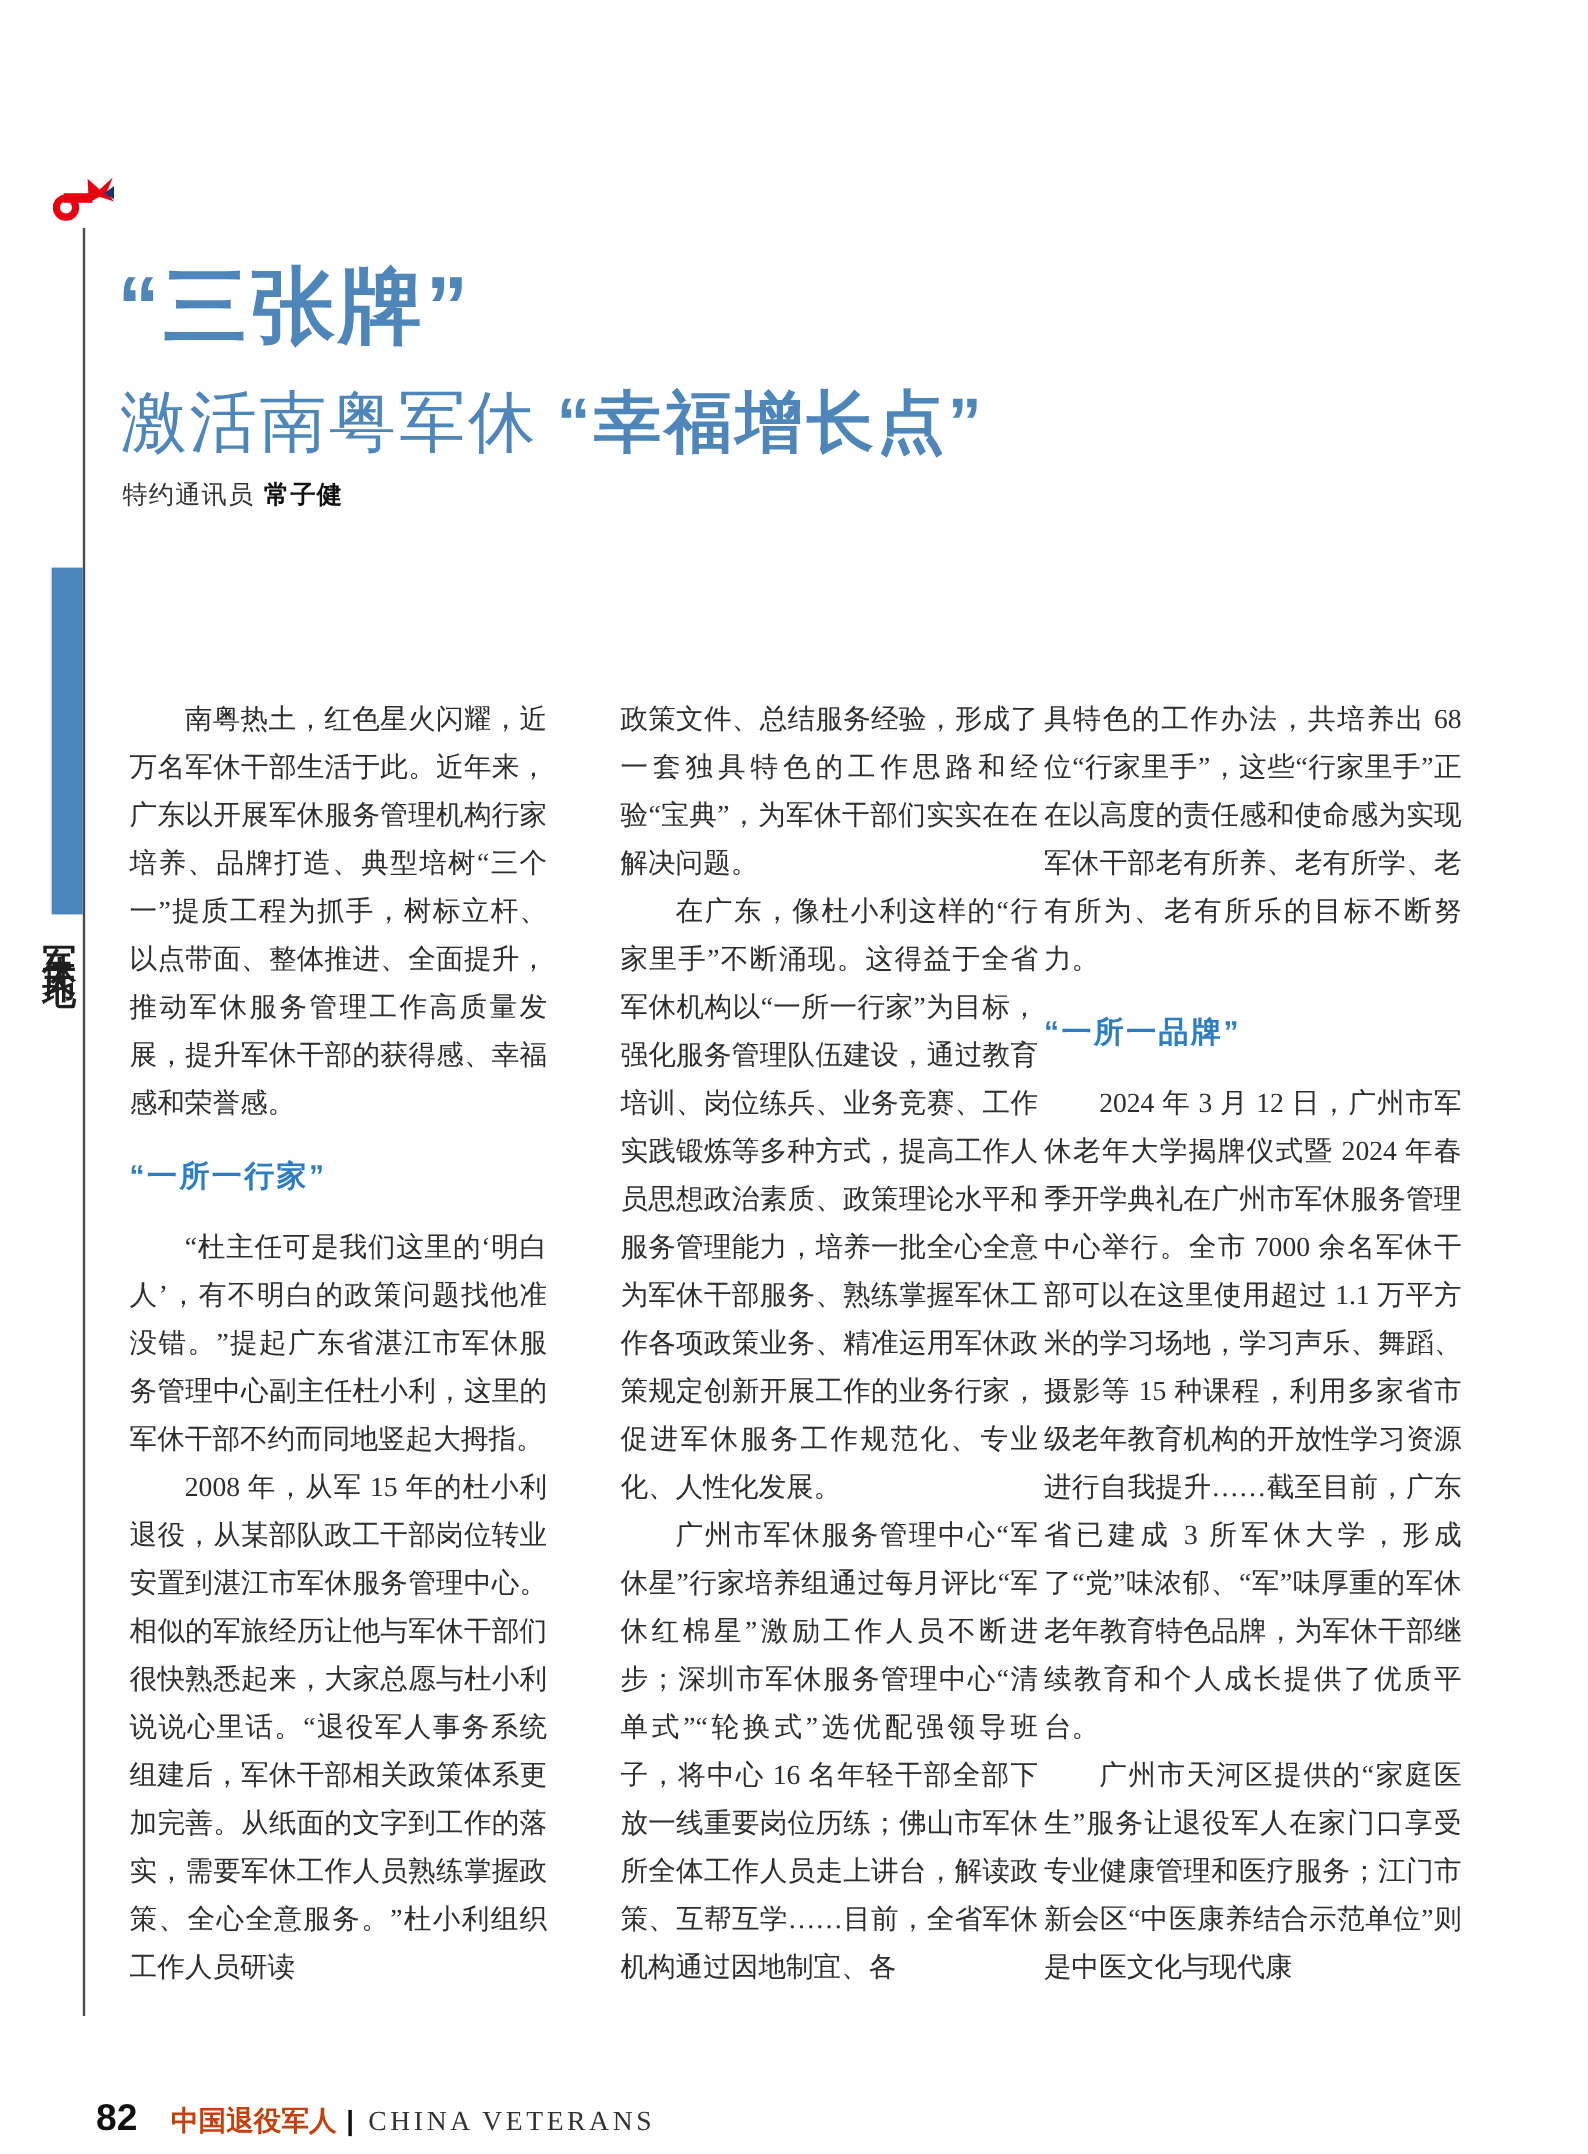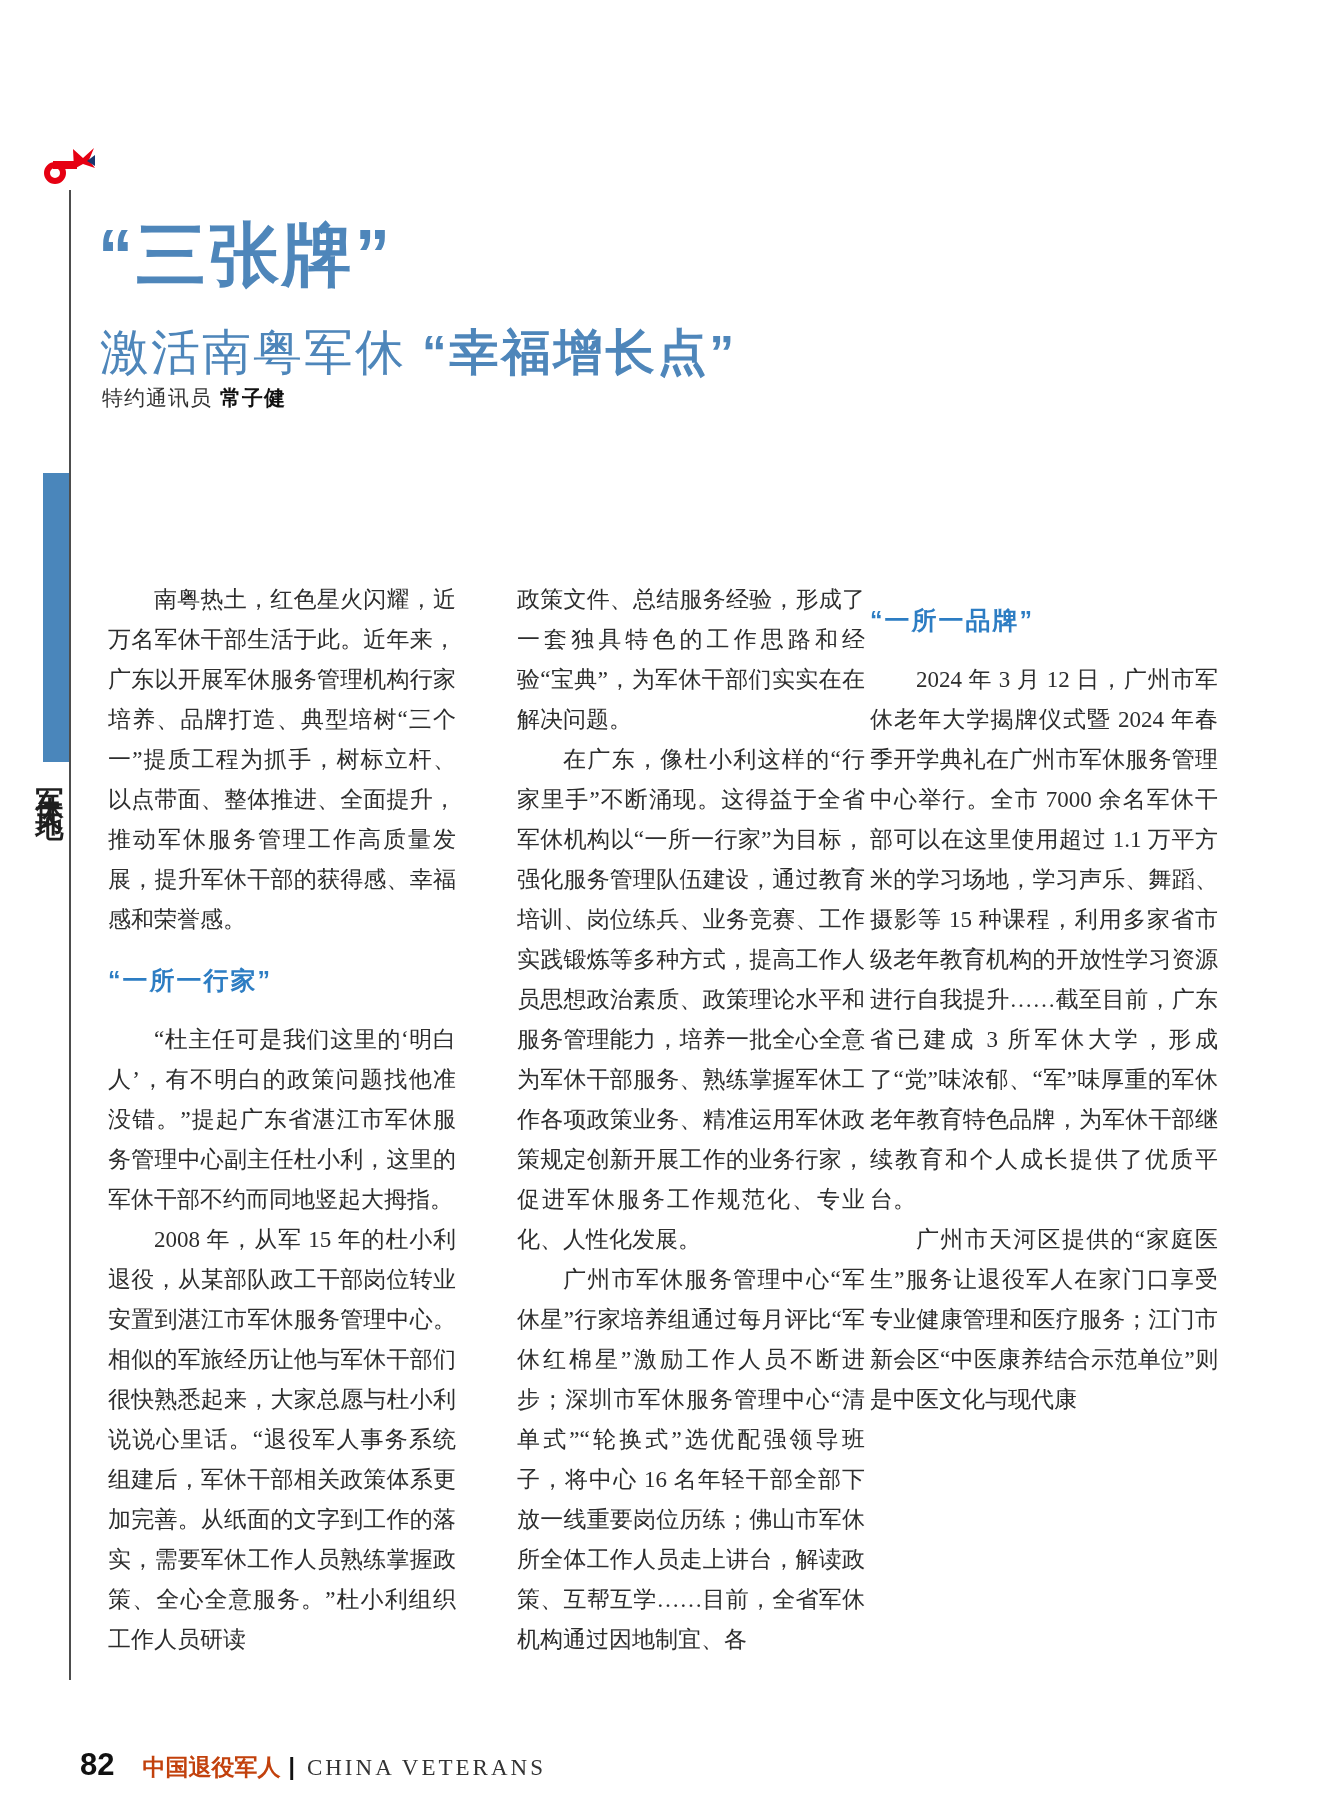--- a/index.html
+++ b/index.html
@@ -26,26 +26,26 @@
   
   .title1 {
     position:absolute; left:98px; top:212px;
     font-family:"Liberation Sans", sans-serif;
     font-weight:700; font-size:70px; line-height:86px;
     letter-spacing:3px; color:#4e86ba;
   }
   .title2 {
     position:absolute; left:100px; top:316px;
     font-family:"Liberation Sans", sans-serif;
-    font-size:49px; line-height:72px; color:#4e86ba; white-space:nowrap;
+    font-size:56px; line-height:72px; color:#4e86ba; white-space:nowrap;
   }
   .title2 .t2-light { font-weight:400; letter-spacing:2px; }
   .title2 .t2-heavy { font-weight:700; letter-spacing:3px; margin-left:16px; }
   .byline {
-    position:absolute; left:102px; top:384px;
+    position:absolute; left:102px; top:398px;
     font-family:"Liberation Sans", sans-serif;
     font-size:21px; color:#333333; letter-spacing:1px;text-align:right;
   }
   .byline .author { font-weight:700; color:#111111; margin-left:8px; }
 
   
   .col {
     position:absolute; top:580px; width:348px;
     font-size:23px; line-height:40px; color:#2d2d2d;
     text-align:justify;
@@ -116,20 +116,21 @@
     <p class="indent">2008 年，从军 15 年的杜小利退役，从某部队政工干部岗位转业安置到湛江市军休服务管理中心。相似的军旅经历让他与军休干部们很快熟悉起来，大家总愿与杜小利说说心里话。“退役军人事务系统组建后，军休干部相关政策体系更加完善。从纸面的文字到工作的落实，需要军休工作人员熟练掌握政策、全心全意服务。”杜小利组织工作人员研读</p>
   </div>
 
   <div class="col col-2">
     <p>政策文件、总结服务经验，形成了一套独具特色的工作思路和经验“宝典”，为军休干部们实实在在解决问题。</p>
     <p class="indent">在广东，像杜小利这样的“行家里手”不断涌现。这得益于全省军休机构以“一所一行家”为目标，强化服务管理队伍建设，通过教育培训、岗位练兵、业务竞赛、工作实践锻炼等多种方式，提高工作人员思想政治素质、政策理论水平和服务管理能力，培养一批全心全意为军休干部服务、熟练掌握军休工作各项政策业务、精准运用军休政策规定创新开展工作的业务行家，促进军休服务工作规范化、专业化、人性化发展。</p>
     <p class="indent">广州市军休服务管理中心“军休星”行家培养组通过每月评比“军休红棉星”激励工作人员不断进步；深圳市军休服务管理中心“清单式”“轮换式”选优配强领导班子，将中心 16 名年轻干部全部下放一线重要岗位历练；佛山市军休所全体工作人员走上讲台，解读政策、互帮互学……目前，全省军休机构通过因地制宜、各</p>
   </div>
 
   <div class="col col-3">
+    <p>具特色的工作办法，共培养出 68 位“行家里手”，这些“行家里手”正在以高度的责任感和使命感为实现军休干部老有所养、老有所学、老有所为、老有所乐的目标不断努力。</p>
     <h3>“一所一品牌”</h3>
     <p class="indent">2024 年 3 月 12 日，广州市军休老年大学揭牌仪式暨 2024 年春季开学典礼在广州市军休服务管理中心举行。全市 7000 余名军休干部可以在这里使用超过 1.1 万平方米的学习场地，学习声乐、舞蹈、摄影等 15 种课程，利用多家省市级老年教育机构的开放性学习资源进行自我提升……截至目前，广东省已建成 3 所军休大学，形成了“党”味浓郁、“军”味厚重的军休老年教育特色品牌，为军休干部继续教育和个人成长提供了优质平台。</p>
     <p class="indent">广州市天河区提供的“家庭医生”服务让退役军人在家门口享受专业健康管理和医疗服务；江门市新会区“中医康养结合示范单位”则是中医文化与现代康</p>
   </div>
 
   <div class="footer">
     <span class="pageno">82</span>
     <span class="mag-cn">中国退役军人</span>
     <span class="divider">|</span>
     <span class="mag-en">CHINA VETERANS</span>

